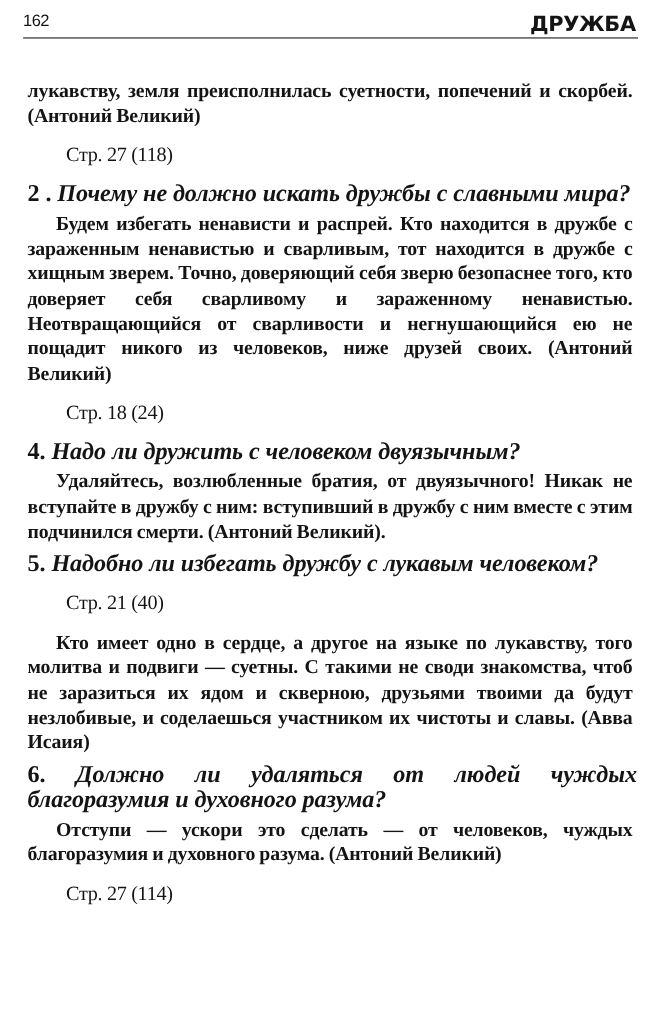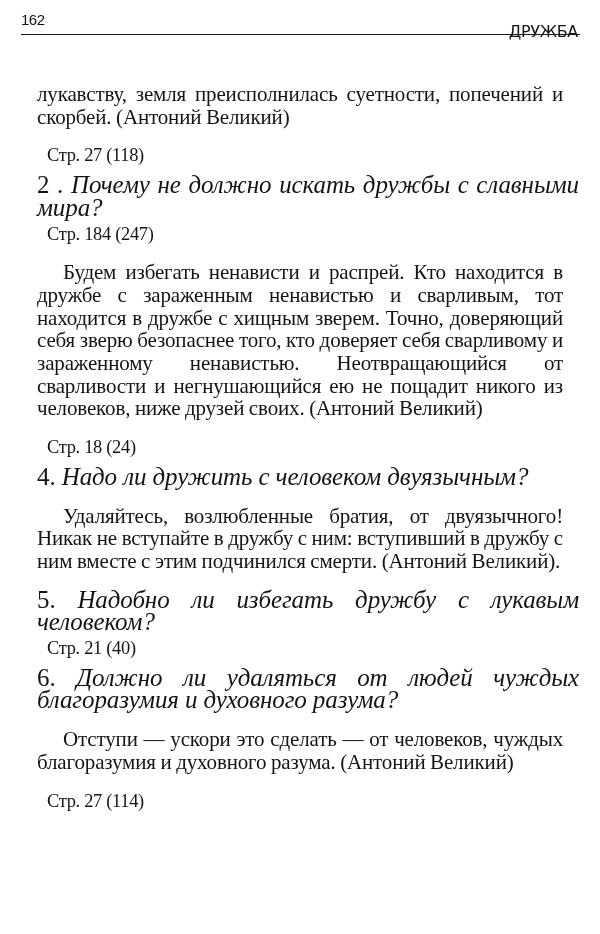--- a/index.html
+++ b/index.html
@@ -1,59 +1,59 @@
 <!DOCTYPE html>
 <html><head>
 <meta charset="utf-8">
 <style>
   html, body { margin:0; padding:0; background:#ffffff; }
   body { width:600px; height:934px; overflow:hidden; position:relative;
          font-family: "Liberation Serif", "DejaVu Serif", serif; color:#141414; }
   .page-header { position:absolute; left:21px; right:20px; top:10px; height:24px;
                  border-bottom:1.6px solid #1a1a1a; }
   .page-number { position:absolute; left:0; top:1px; font-size:15px; font-family:Liberation Sans, sans-serif; letter-spacing:-0.5px; }
-  .running-title { position:absolute; right:2px; top:12px; font-size:16px; font-family:"DejaVu Sans", sans-serif; letter-spacing:-0.3px; }
+  .running-title { position:absolute; right:2px; top:1px; font-size:19px; font-family:"DejaVu Sans", sans-serif; letter-spacing:-0.3px;font-weight:bold; }
   .content { position:absolute; left:21px; width:558px; top:67px; }
-  .p { font-size:21px; line-height:22.7px; text-align:justify; margin:16px; letter-spacing:-0.15px; word-spacing:-0.5px; }
+  .p { font-size:18px; line-height:22.7px; text-align:justify; margin:4px; letter-spacing:-0.15px; word-spacing:-0.5px;font-weight:bold; }
   .indent { text-indent:26px; }
-  .ref { padding-left:26px; font-size:18.4px; line-height:22.7px; margin:0; letter-spacing:-0.3px; }
-  .h { font-size:25px; line-height:22.7px; font-weight:normal; font-style:italic; margin:7px 0 3px 16px; text-align:justify; letter-spacing:-0.1px; }
+  .ref { padding-left:26px; font-size:18.4px; line-height:22.7px; margin:13px; letter-spacing:-0.3px; }
+  .h { font-size:22px; line-height:22.7px; font-weight:bold; font-style:italic; margin:7px 0 3px 4px; text-align:justify; letter-spacing:-0.1px; }
   .q-num { font-style:normal; }
 </style>
 </head>
 <body>
 
 <div class="page-header">
   <span class="page-number">162</span>
   <span class="running-title">ДРУЖБА</span>
 </div>
 
 <div class="content">
 
   <p class="p">лукавству, земля преисполнилась суетности, попечений и скорбей. (Антоний Великий)</p>
   <p class="ref">Стр. 27 (118)</p>
 
   <div>
     <p class="h"><span class="q-num">2 .</span> <span>Почему не должно искать дружбы с славными мира?</span></p>
-    <p class="ref">Стр. 184 (247)</p>
   </div>
 
   <div>
     <p class="p indent">Будем избегать ненависти и распрей. Кто находится в дружбе с зараженным ненавистью и сварливым, тот находится в дружбе с хищным зверем. Точно, доверяющий себя зверю безопаснее того, кто доверяет себя сварливому и зараженному ненавистью. Неотвращающийся от сварливости и негнушающийся ею не пощадит никого из человеков, ниже друзей своих. (Антоний Великий)</p>
     <p class="ref">Стр. 18 (24)</p>
   </div>
 
   <div>
     <p class="h"><span class="q-num">4.</span> <span>Надо ли дружить с человеком двуязычным?</span></p>
     <p class="p indent">Удаляйтесь, возлюбленные братия, от двуязычного! Никак не вступайте в дружбу с ним: вступивший в дружбу с ним вместе с этим подчинился смерти. (Антоний Великий).</p>
   </div>
 
   <div>
     <p class="h"><span class="q-num">5.</span> <span>Надобно ли избегать дружбу с лукавым человеком?</span></p>
     <p class="ref">Стр. 21 (40)</p>
+    <p class="p indent">Кто имеет одно в сердце, а другое на языке по лукавству, того молитва и подвиги — суетны. С такими не своди знакомства, чтоб не заразиться их ядом и скверною, друзьями твоими да будут незлобивые, и соделаешься участником их чистоты и славы. (Авва Исаия)</p>
   </div>
 
   <div>
     <p class="h"><span class="q-num">6.</span> <span>Должно ли удаляться от людей чуждых благоразумия и духовного разума?</span></p>
     <p class="p indent">Отступи — ускори это сделать — от человеков, чуждых благоразумия и духовного разума. (Антоний Великий)</p>
     <p class="ref">Стр. 27 (114)</p>
   </div>
 
 </div>
 

